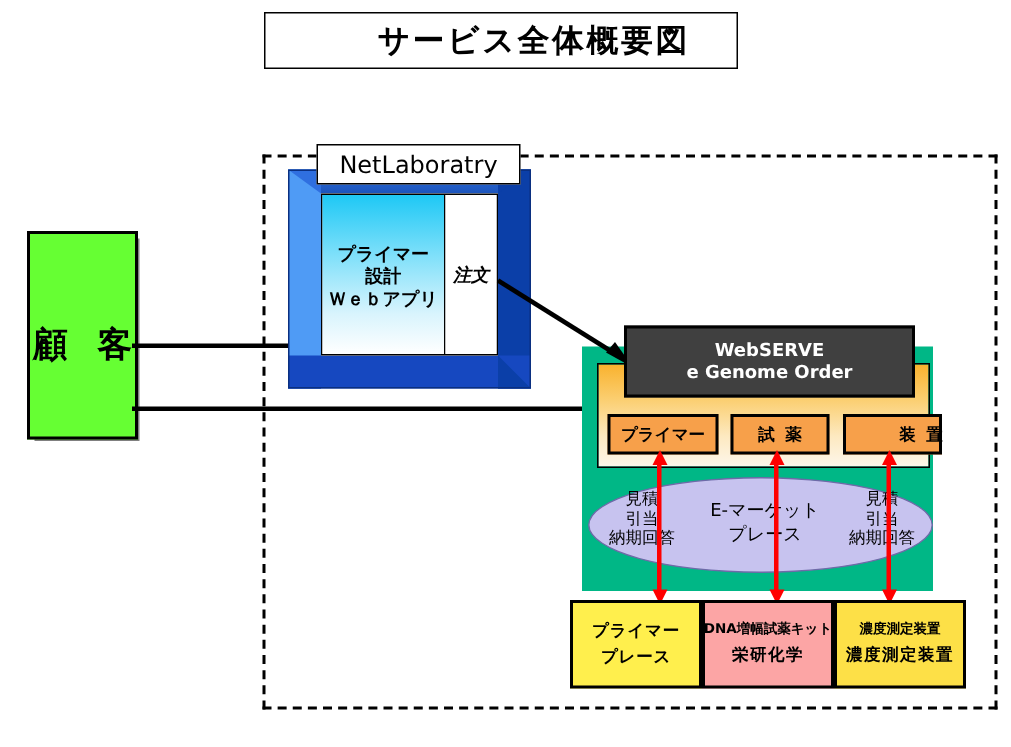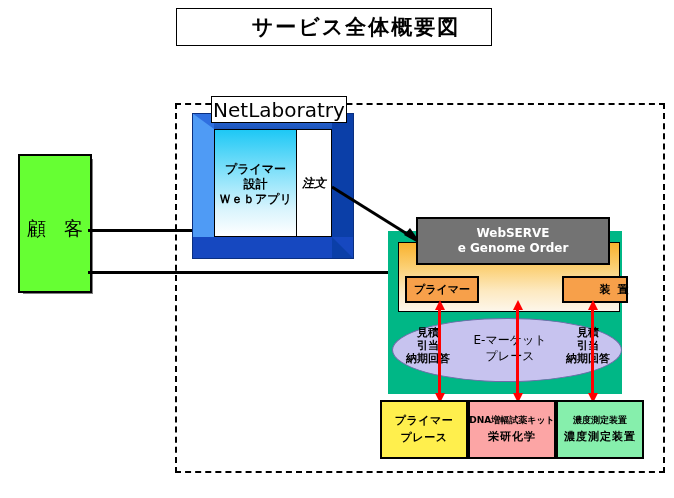--- a/index.html
+++ b/index.html
@@ -34,21 +34,21 @@
   
   #customer-shadow{
     left:23px;top:159px;width:70px;height:135px;background:#808080;
   }
   #customer-box{
     left:18px;top:154px;width:70px;height:135px;
     background:#66ff33;border:2px solid #000;
     display:flex;align-items:center;justify-content:center;
   }
   #customer-label{
-    font-size:19px;font-weight:normal;color:#000;letter-spacing:6px;
+    font-size:23px;font-weight:bold;color:#000;letter-spacing:6px;
     text-indent:6px;white-space:nowrap;margin-top:11px;
   }
 
   
   .arrow-line{background:#000;height:3px;}
   #arrow1-line{left:88px;top:229px;width:107px;}
   #arrow1-head{
     left:193px;top:223px;width:0;height:0;
     border-left:12px solid #000;
     border-top:7px solid transparent;
@@ -112,40 +112,40 @@
     display:flex;align-items:center;justify-content:center;
   }
   #order-label{font-size:12px;font-weight:bold;color:#000;white-space:nowrap;font-style:italic;}
 
   
   #netlab-box{
     left:211px;top:96px;width:134px;height:25px;
     background:#fff;border:1px solid #000;
     display:flex;align-items:center;justify-content:center;
   }
-  #netlab-label{font-size:20px;color:#000;white-space:nowrap;text-align:right;}
+  #netlab-label{font-size:16px;color:#000;white-space:nowrap;text-align:right;}
 
   
   #order-arrow-svg{left:330px;top:185px;width:100px;height:65px;}
 
   
   #teal-panel{
     left:388px;top:231px;width:234px;height:163px;
     background:#00b786;
   }
   #yellow-panel{
     left:398px;top:242px;width:222px;height:70px;
     background:linear-gradient(#f9b22e 0%,#fbcf72 35%,#fde9c0 70%,#fdf6ea 100%);
     border:1px solid #000;box-sizing:border-box;
   }
 
   
   #webserve-box{
     left:416px;top:217px;width:190px;height:44px;
-    background:#737373;border:2px solid #000;
+    background:#404040;border:2px solid #000;
     display:flex;flex-direction:column;align-items:center;justify-content:center;
   }
   .ws-line{font-size:12px;font-weight:bold;color:#ffffff;white-space:nowrap;line-height:1.25;}
 
   
   .tab{
     top:276px;height:23px;
     background:#f7a04a;border:2px solid #000;
     display:flex;align-items:center;justify-content:center;
   }
@@ -162,21 +162,21 @@
     background:#c7c3ef;border:1px solid #6e6aa8;border-radius:50%;
   }
   #emarket-text{
     left:455px;top:332px;width:110px;
     text-align:center;
   }
   .em-line{font-size:12px;color:#000;white-space:nowrap;line-height:1.35;}
   .quote-block{top:326px;width:62px;text-align:center;}
   #quote-left{left:397px;}
   #quote-right{left:557px;}
-  .q-line{font-size:11px;font-weight:bold;color:#000;white-space:nowrap;line-height:1.2;}
+  .q-line{font-size:11px;font-weight:normal;color:#000;white-space:nowrap;line-height:1.2;}
 
   
   .red-arrow{width:9px;}
   .ra-stem{left:3px;top:9px;width:3px;height:85px;background:#ff0000;}
   .ra-up{left:0;top:0;width:0;height:0;
     border-bottom:10px solid #ff0000;
     border-left:5px solid transparent;border-right:5px solid transparent;}
   .ra-down{left:0;top:93px;width:0;height:0;
     border-top:10px solid #ff0000;
     border-left:5px solid transparent;border-right:5px solid transparent;}
@@ -187,21 +187,21 @@
   
   .supplier{
     top:400px;height:55px;border:2px solid #000;
     display:flex;flex-direction:column;align-items:center;justify-content:center;gap:5px;
   }
   .sup-line{font-size:10px;font-weight:bold;color:#000;white-space:nowrap;line-height:1.1;}
   .sup-line.top{font-size:9px;}
   #sup0{left:380px;width:84px;background:#ffef4d;}
   #sup0 .sup-line{font-size:11px;letter-spacing:0.5px;}
   #sup1{left:468px;width:84px;background:#fca5a5;}
-  #sup2{left:556px;width:84px;background:#86efac;}
+  #sup2{left:556px;width:84px;background:#fde047;}
   #sup1 .sup-line.bot,#sup2 .sup-line.bot{font-size:11px;letter-spacing:1px;}
 </style>
 </head>
 <body>
 
 <div id="stage">
 
   <div class="abs" id="title-box">
     <span id="title-text">サービス全体概要図</span>
   </div>
@@ -255,20 +255,23 @@
   </svg>
 
   <div class="abs" id="webserve-box">
     <span class="ws-line">WebSERVE</span>
     <span class="ws-line">e Genome Order</span>
   </div>
 
   <div class="abs tab" id="tab0">
     <span class="tab-label">プライマー</span>
   </div>
+  <div class="abs tab" id="tab1">
+    <span class="tab-label">試薬</span>
+  </div>
   <div class="abs tab" id="tab2">
     <span class="tab-label">装置</span>
   </div>
 
   <div class="abs" id="ellipse"></div>
   <div class="abs" id="emarket-text">
     <div class="em-line">E-マーケット</div>
     <div class="em-line">プレース</div>
   </div>
   <div class="abs quote-block" id="quote-left">

